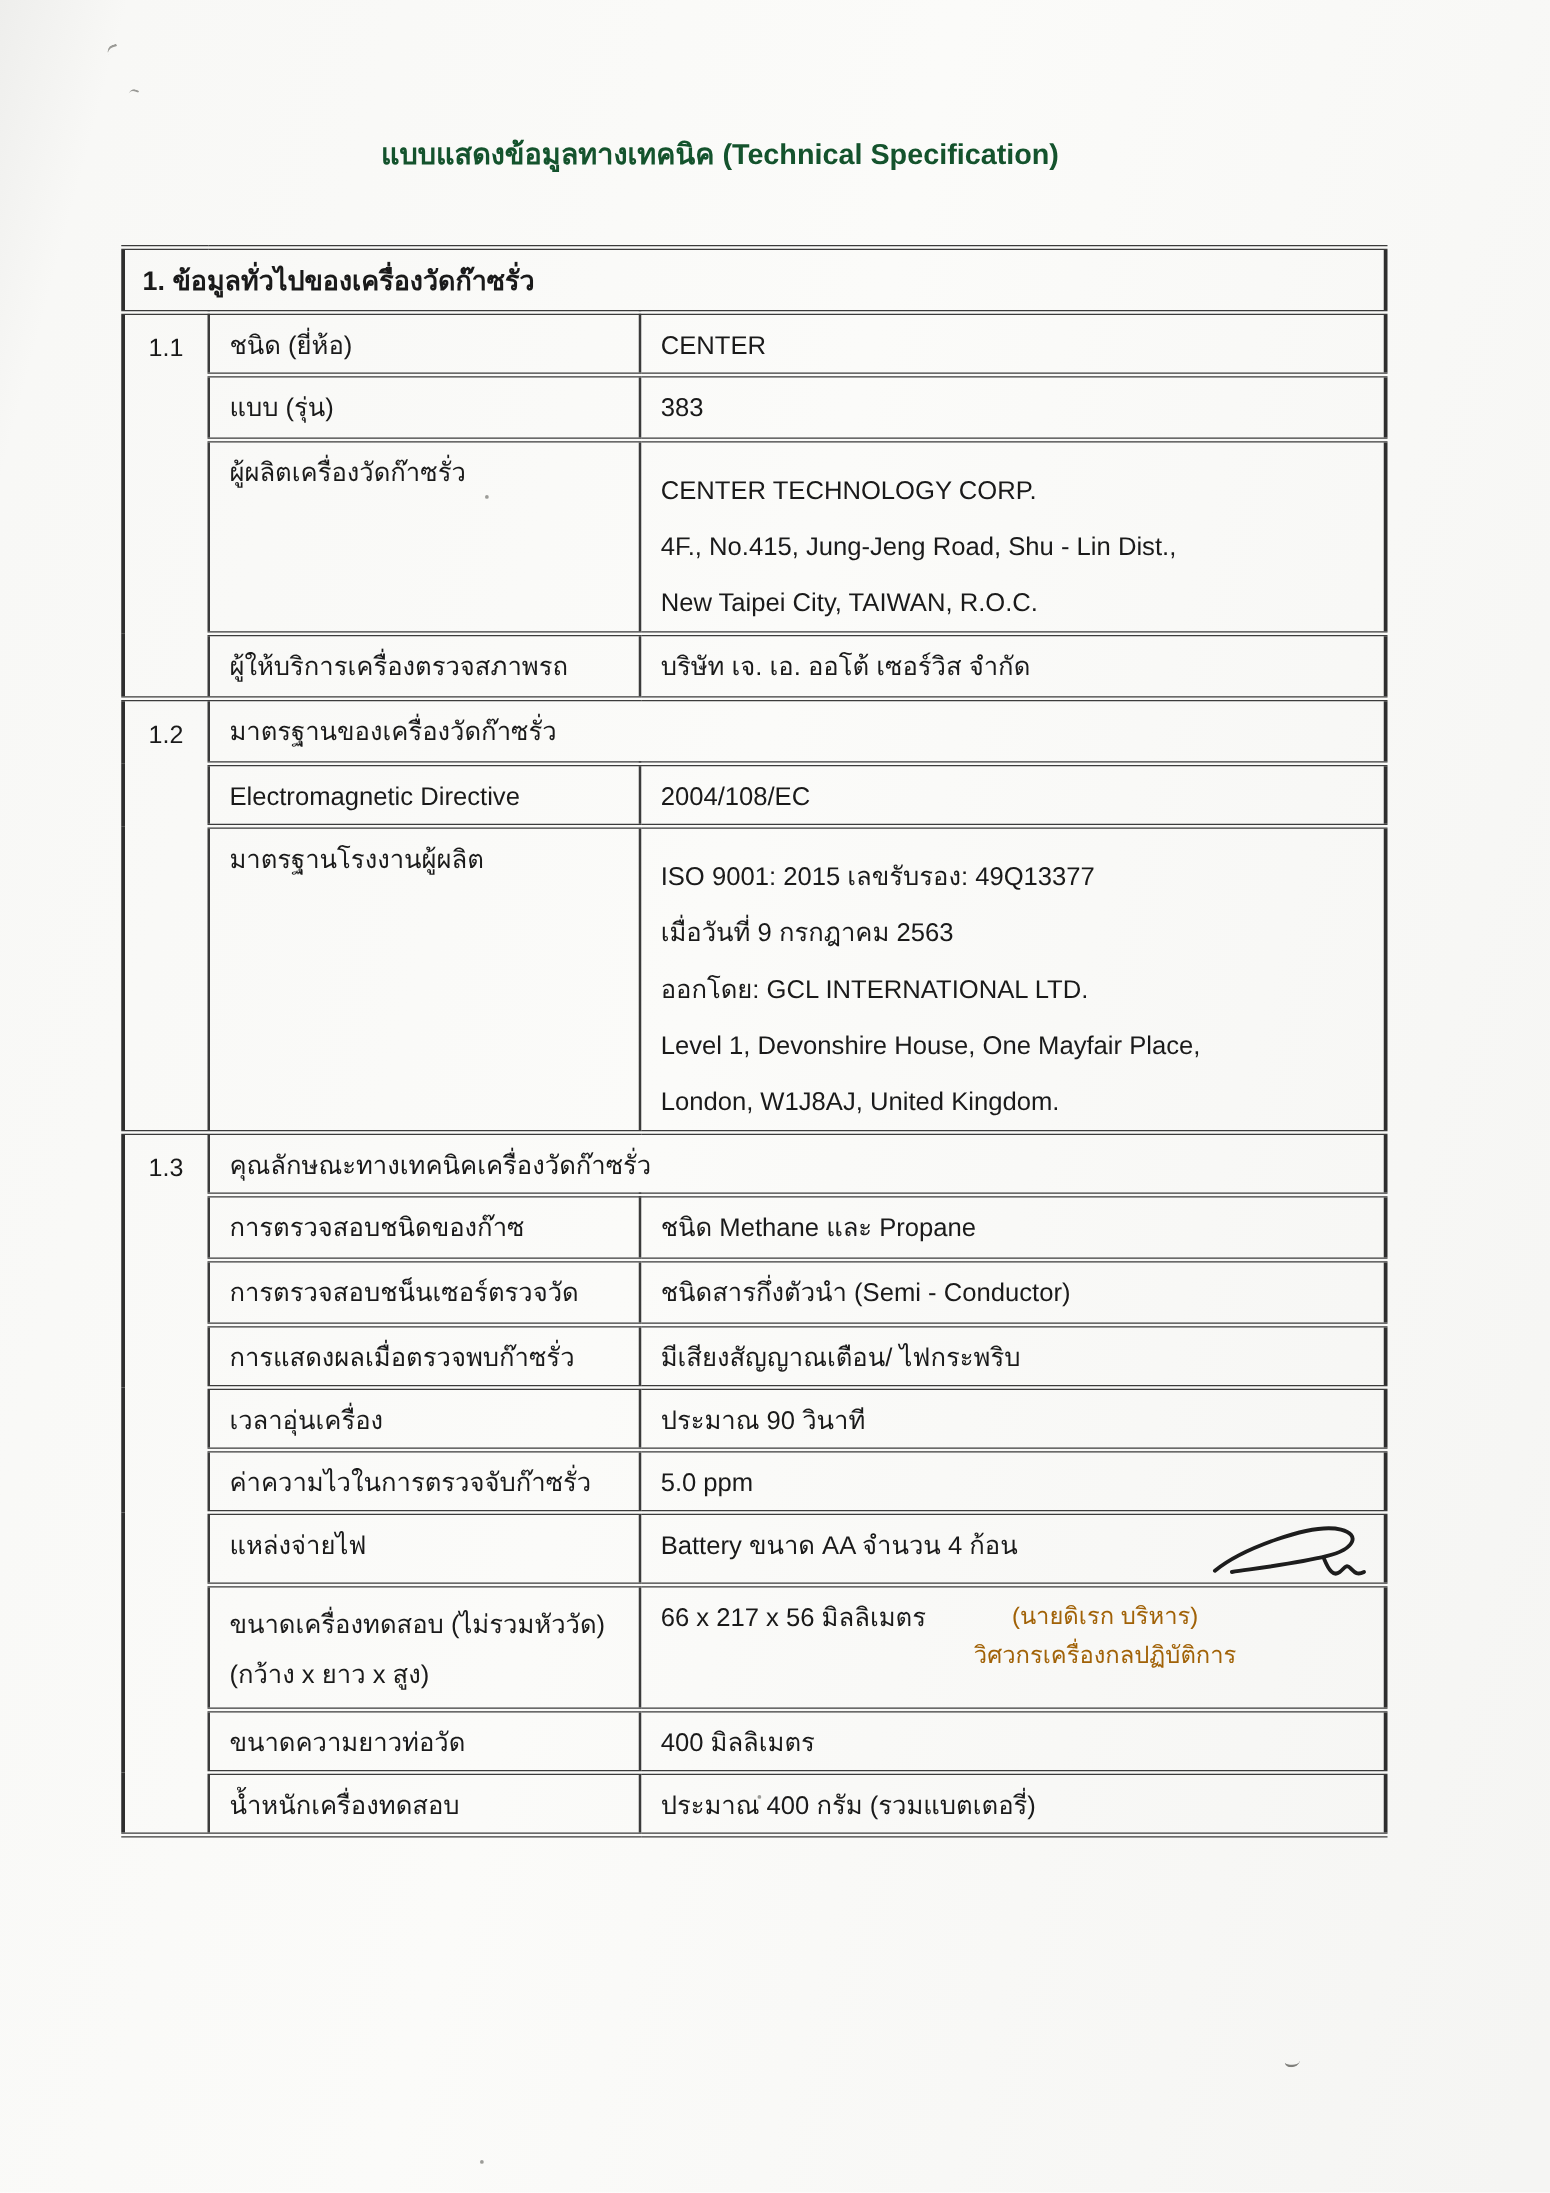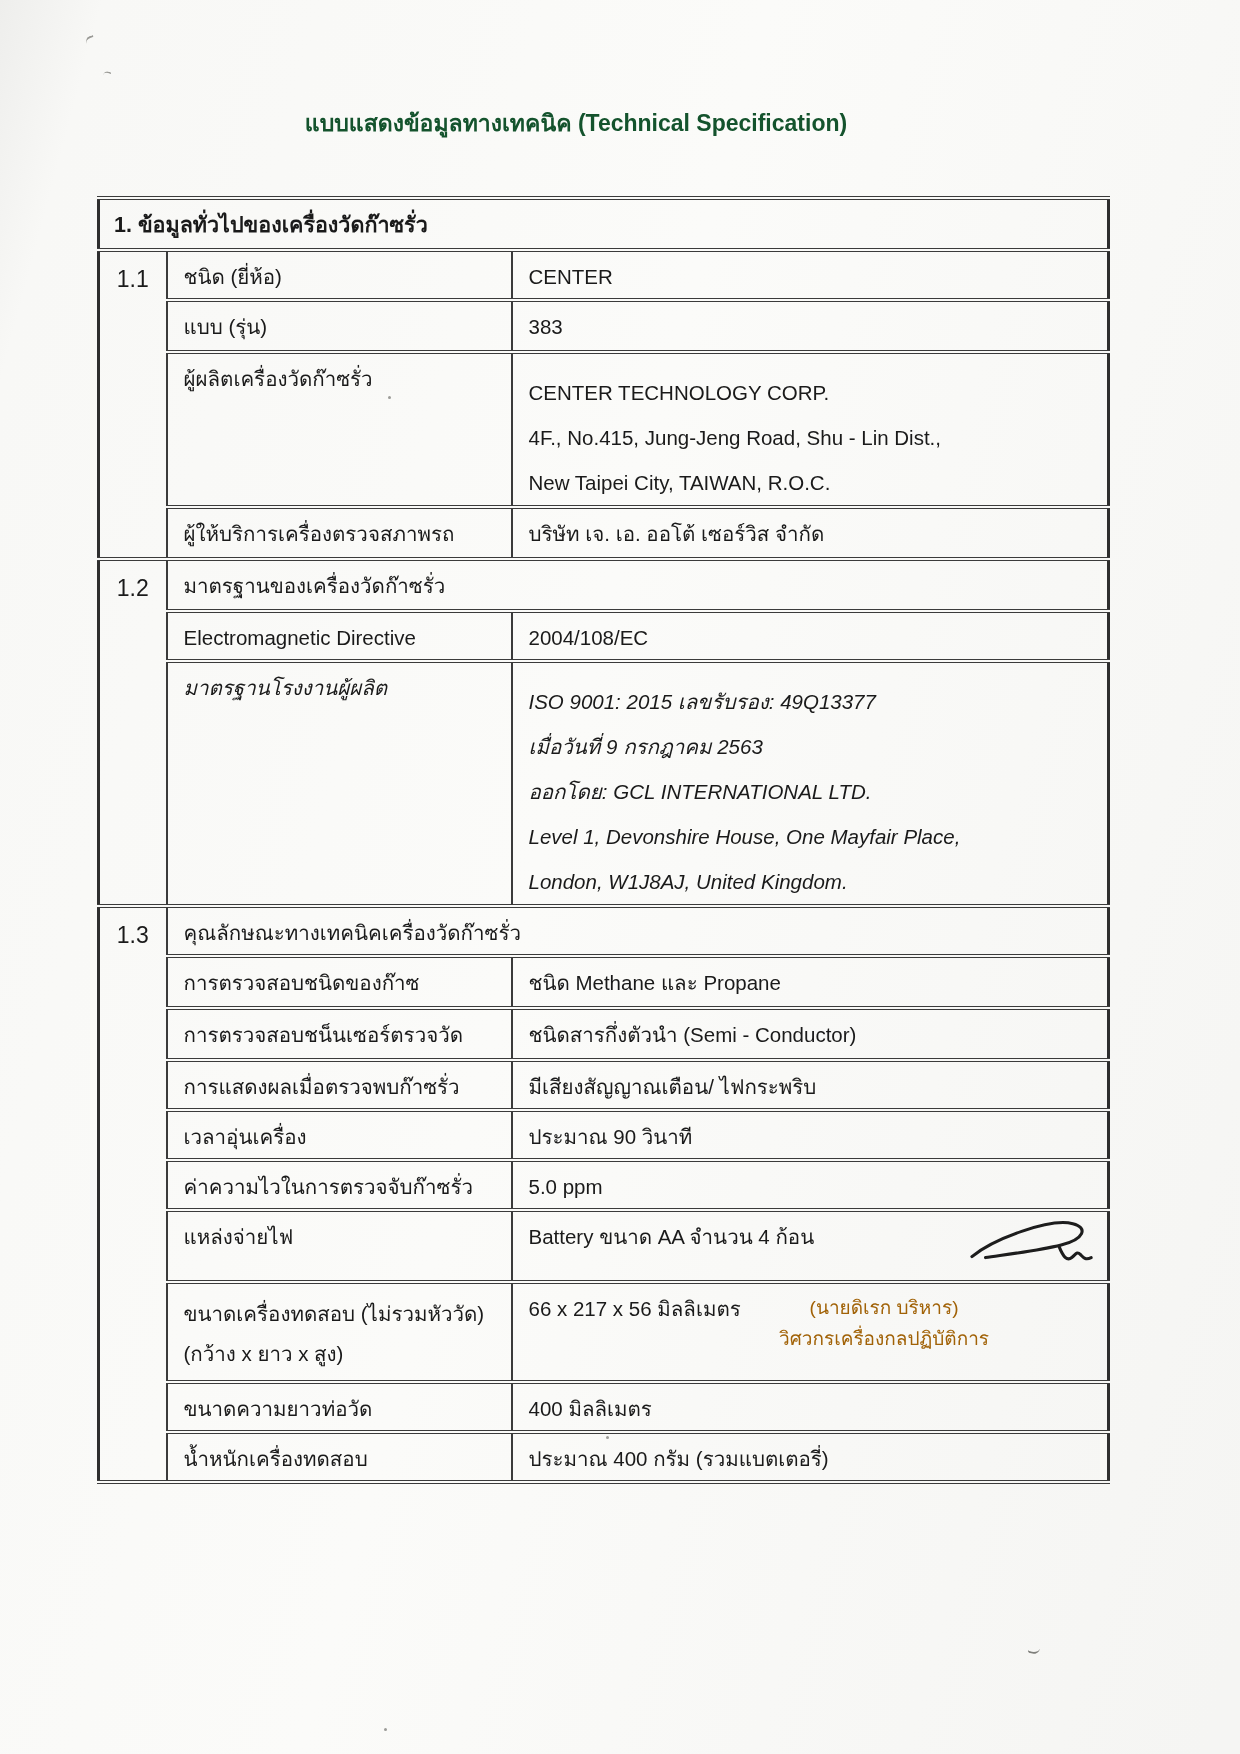--- a/index.html
+++ b/index.html
@@ -61,29 +61,29 @@
     font-weight: 700;
     font-size: 21.5px;
     padding: 12px 14px 6px 14px;
   }
   .spec td.sub-title {
     padding: 12px 14px 6px 16px;
   }
   .spec td.num {
     text-align: center;
     padding: 14px 2px 0 2px;
-    font-size: 23px;
+    font-size: 20px;
   }
 
   tr.h50  { height: 50px;  }
   tr.h52  { height: 52px;  }
-  tr.h55  { height: 72px; padding-left: 37px;  }
+  tr.h55  { height: 58px; padding-left: 37px;  }
   tr.h95  { height: 95px;  }
   tr.h136 { height: 136px; }
-  tr.h226 { height: 226px; font-style: italic; }
+  tr.h226 { height: 226px; }
 
   .spec td.ml { padding-top: 16px; padding-bottom: 0; }
   .spec td.ml .line { line-height: 45px; }
 
   .spec td.ml2 { padding-top: 10px; }
   .spec td.ml2 .line { line-height: 40px; }
 
   
   .sig-cell { position: relative; }
   .signature {

